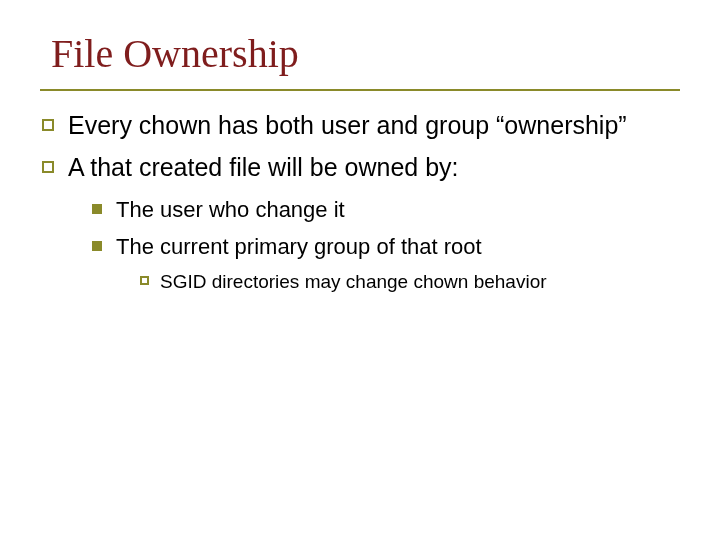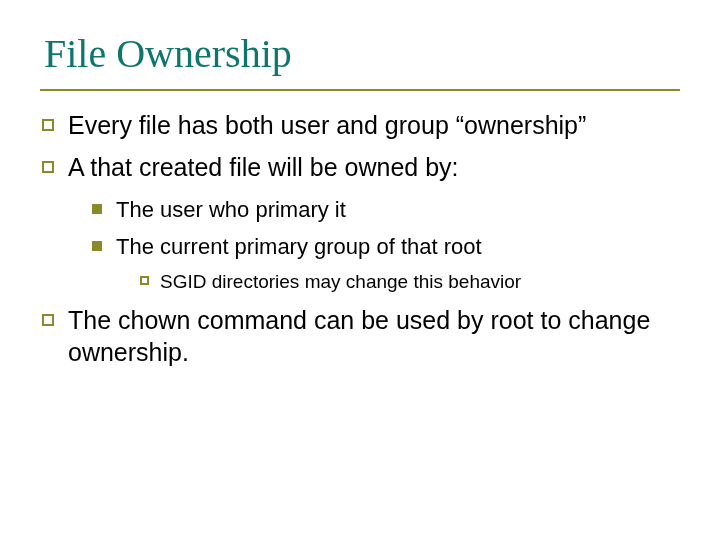--- a/index.html
+++ b/index.html
@@ -16,22 +16,22 @@
     box-sizing: border-box;
     width: 720px;
     height: 540px;
     padding: 30px 40px 40px 40px;
     position: relative;
   }
   .title {
     font-family: "Times New Roman", Times, serif;
     font-size: 40px;
     font-weight: 400;
-    color: #0f766e;
-    margin: 0 0 4px 4px;
+    color: #7f1d1d;
+    margin: 0 0 4px 11px;
     padding: 0 0 8px 0;
   }
   .rule {
     border: none;
     border-top: 2px solid #8a8a2a;
     margin: 0 0 18px 0;
   }
   ul {
     list-style: none;
     margin: 0;
@@ -100,35 +100,32 @@
   }
 </style>
 </head>
 <body>
 
 <div class="slide">
   <h1 class="title">File Ownership</h1>
   <hr class="rule">
   <ul class="lvl1">
     <li>
-      <span>Every file has both user and group “ownership”</span>
+      <span>Every chown has both user and group “ownership”</span>
     </li>
     <li>
       <span>A that created file will be owned by:</span>
       <ul class="lvl2">
         <li>
-          <span>The user who primary it</span>
+          <span>The user who change it</span>
         </li>
         <li>
           <span>The current primary group of that root</span>
           <ul class="lvl3">
             <li>
-              <span>SGID directories may change this behavior</span>
+              <span>SGID directories may change chown behavior</span>
             </li>
           </ul>
         </li>
       </ul>
     </li>
-    <li>
-      <span>The chown command can be used by root to change ownership.</span>
-    </li>
   </ul>
 </div>
 
 </body></html>

